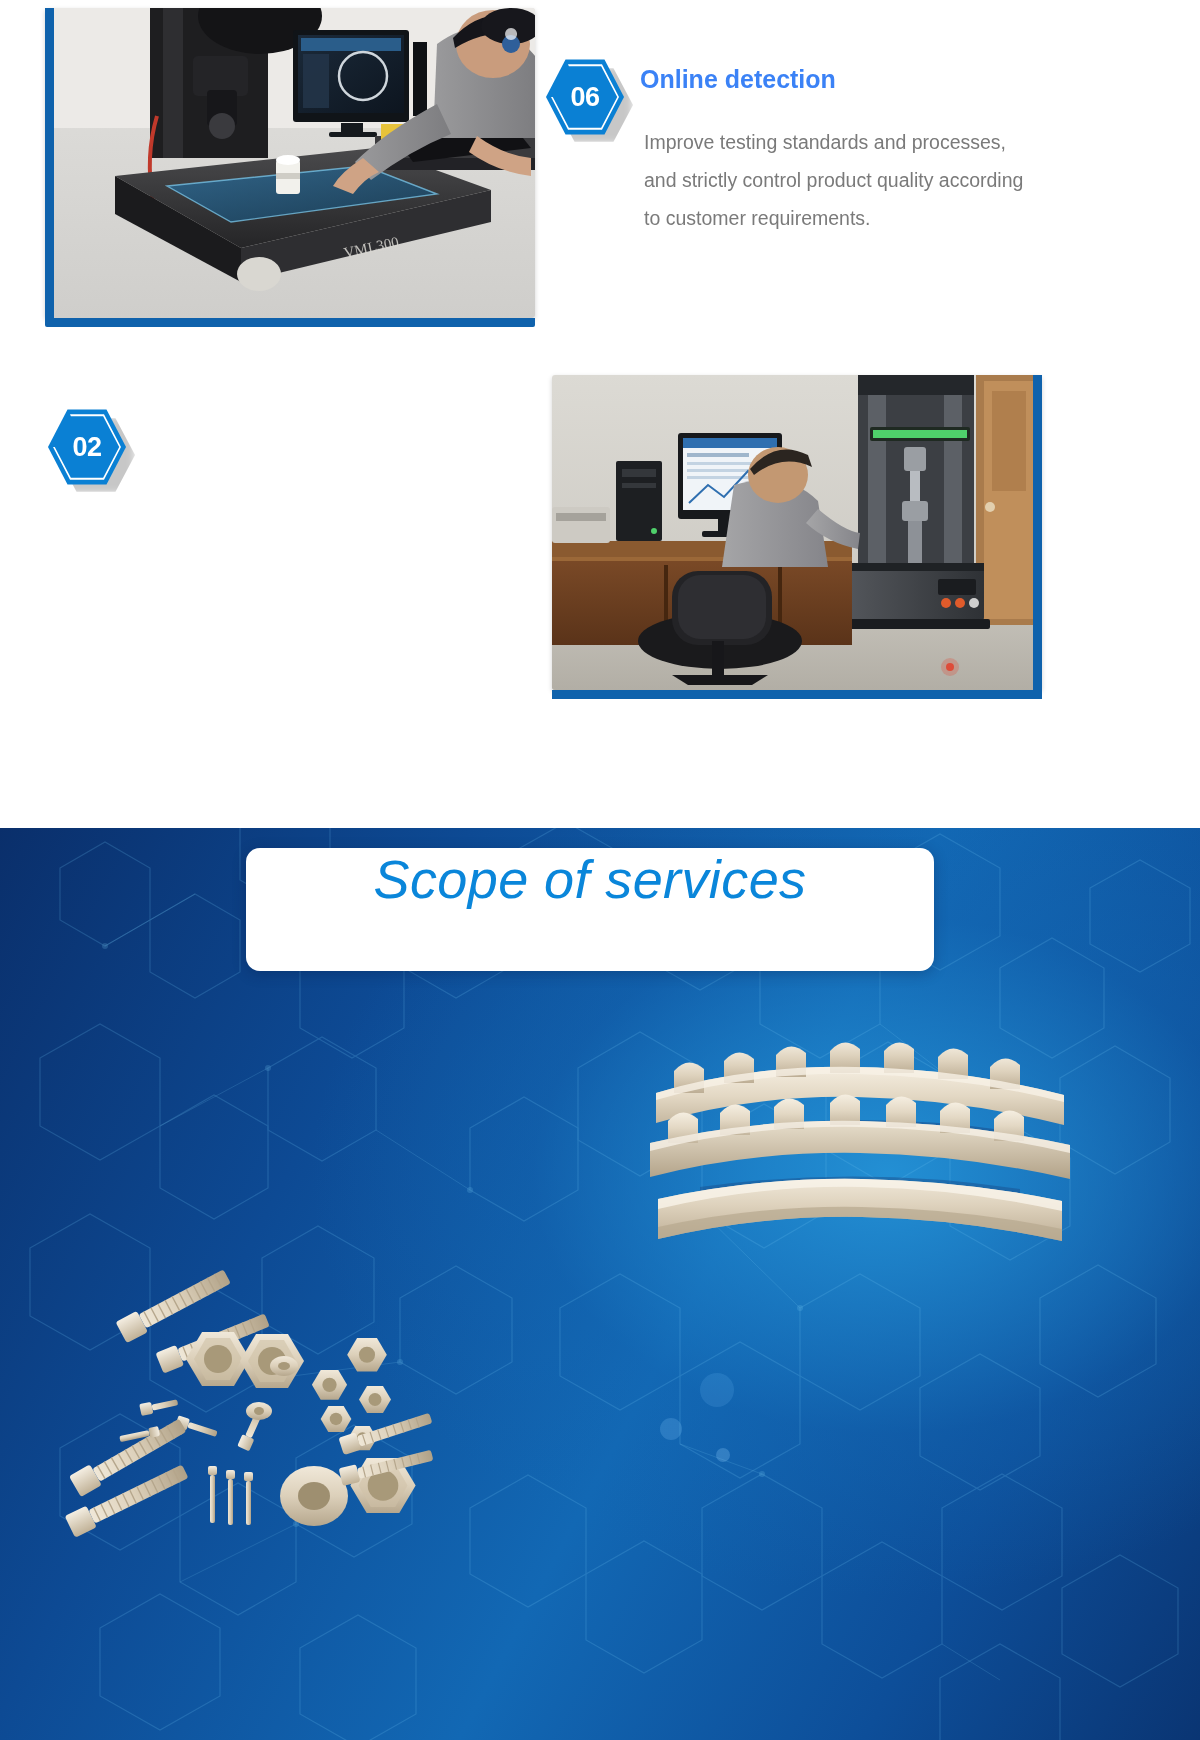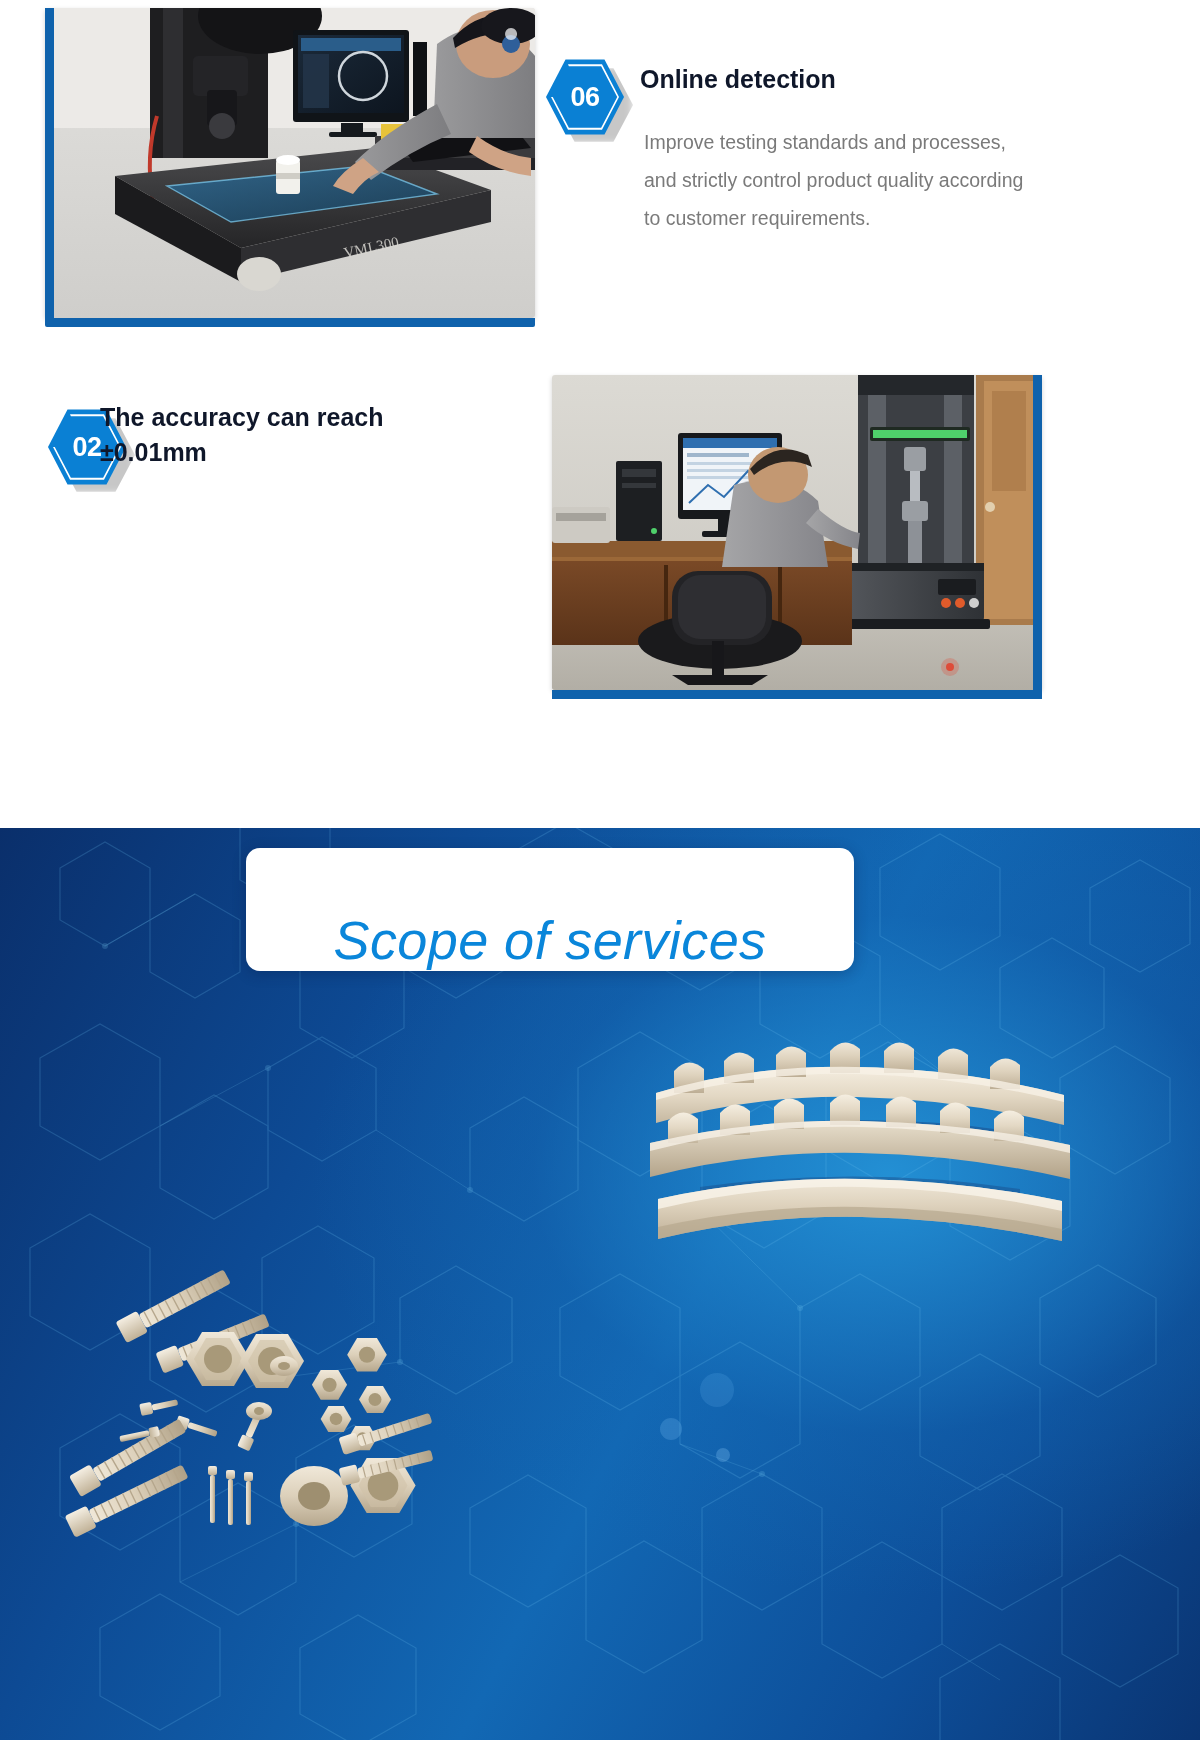--- a/index.html
+++ b/index.html
@@ -117,21 +117,21 @@
     color:#ffffff;
     font-size:27px;
     font-weight:bold;
     font-family:"Liberation Sans", sans-serif;
     letter-spacing:-.5px;
   }
 
   .feature-title{
     font-size:25px;
     font-weight:bold;
-    color:#0f172a;
+    color:#3b82f6;
     line-height:1.38;
     margin:0;
   }
   .feature-body{
     font-size:19.5px;
     color:#7a7a7a;
     line-height:1.95;
     margin:4px;
     font-weight:400;
   }
@@ -149,25 +149,25 @@
   }
   .hexpattern{
     position:absolute;inset:0;
     opacity:.55;
   }
   .glow-dot{position:absolute;border-radius:50%;background:rgba(120,195,250,.16);}
 
   .scope-banner{
     position:absolute;
     left:246px; top:20px;
-    width:608px; height:123px;
+    width:688px; height:123px;
     background:#ffffff;
     border-radius:14px;
     box-shadow:0 3px 14px rgba(0,20,60,.28);
-    display:flex;align-items:flex-end;justify-content:center;
+    display:flex;align-items:flex-start;justify-content:center;
   }
   .scope-title{
     font-size:54px;
     font-style:italic;
     color:#0a86da;
     font-weight:400;
     letter-spacing:.4px;
     font-family:"Liberation Sans", sans-serif;
   }
 
@@ -286,21 +286,20 @@
   </div>
 
   <div class="hex-wrap" style="left:48px;top:408px;">
     <div class="hex-shadow"></div>
     <div class="hex-outer"></div>
     <div class="hex-inner-line"></div>
     <div class="hex-num">02</div>
   </div>
 
   <div class="row2-text">
-    <p class="feature-title" style="margin:0 0 36px 0;width:360px;">The accuracy can reach ±0.01mm</p>
   </div>
 
   <div class="row2-photo">
     <svg class="photo-inner" viewBox="0 0 490 315" preserveAspectRatio="xMidYMid slice">
       <defs>
         <linearGradient id="wall2" x1="0" y1="0" x2="0" y2="1">
           <stop offset="0" stop-color="#dcdad4"></stop>
             <stop offset="1" stop-color="#c7c4bd"></stop>
         </linearGradient>
         <linearGradient id="floor2" x1="0" y1="0" x2="0" y2="1">

